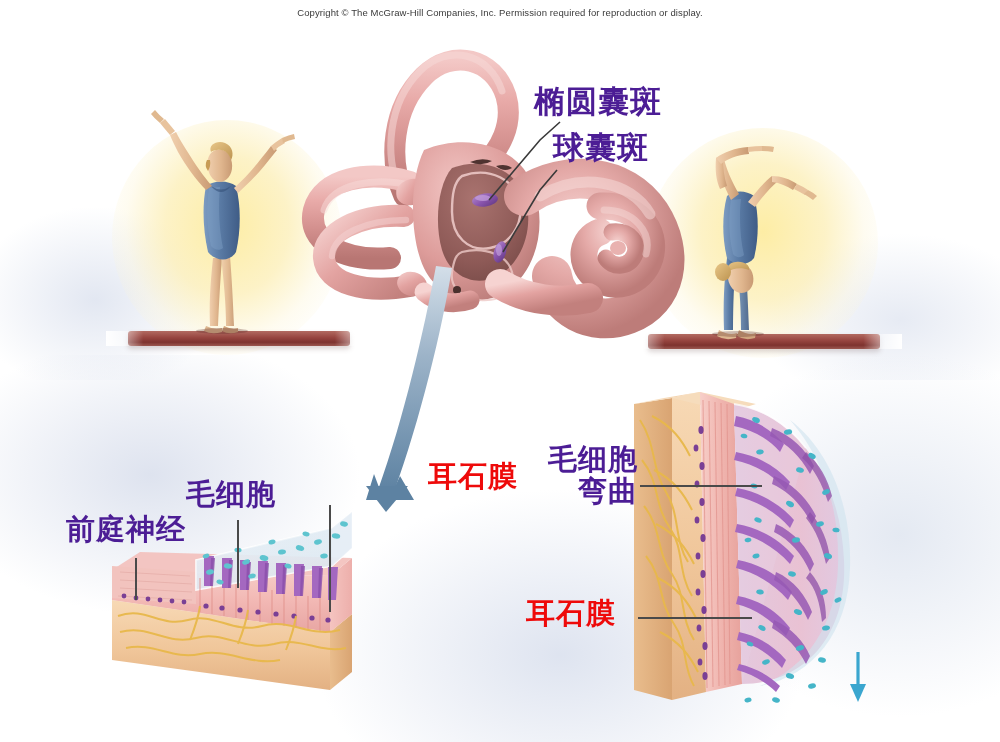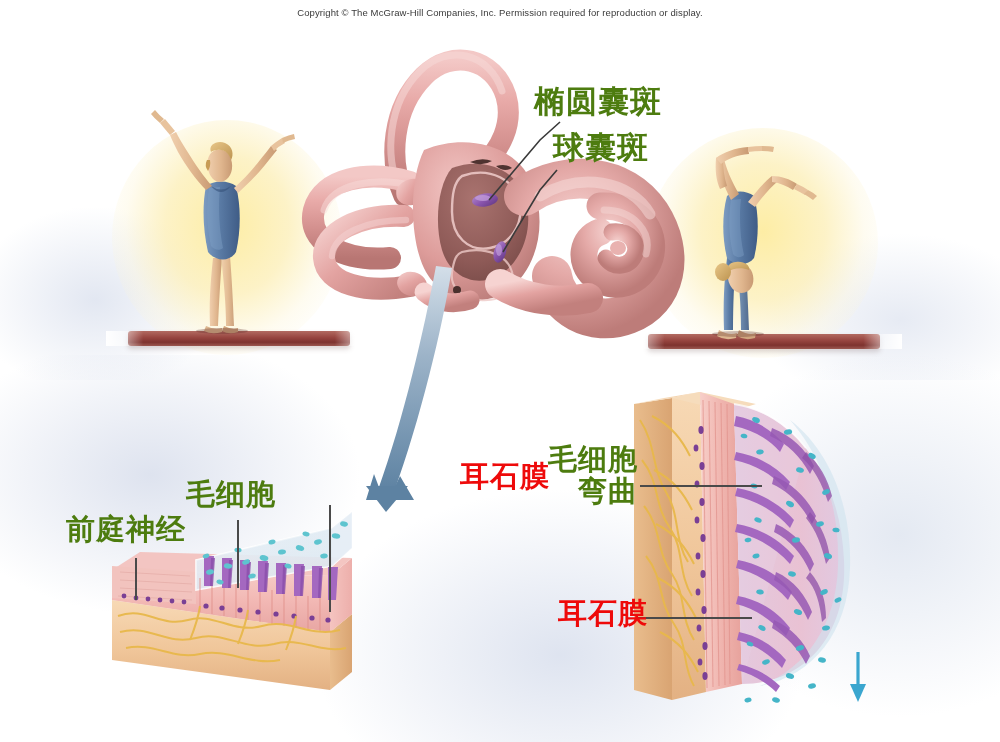--- a/index.html
+++ b/index.html
@@ -33,25 +33,25 @@
   .copyright{
     position:absolute;left:0;top:7px;width:1000px;text-align:center;
     font-size:9.5px;color:#3a3a3a;letter-spacing:.1px;
     font-family:Liberation Sans, sans-serif;
   }
 
   
   .lbl{
     position:absolute;
     font-family:"Liberation Sans","DejaVu Sans",sans-serif;
-    font-weight:bold;color:#4d7c0f;
+    font-weight:bold;color:#4c1d95;
     white-space:nowrap;line-height:1.12;
     letter-spacing:1px;
   }
-  .lbl.red{color:#ee0a0a;margin-left:32px;}
+  .lbl.red{color:#ee0a0a;}
 
   
   .glow{
     position:absolute;border-radius:50%;
     background:radial-gradient(ellipse at 50% 45%,
        rgba(253,236,160,.95) 0%,
        rgba(252,238,180,.75) 38%,
        rgba(253,245,212,.35) 62%,
        rgba(255,255,255,0) 80%);
     pointer-events:none;

